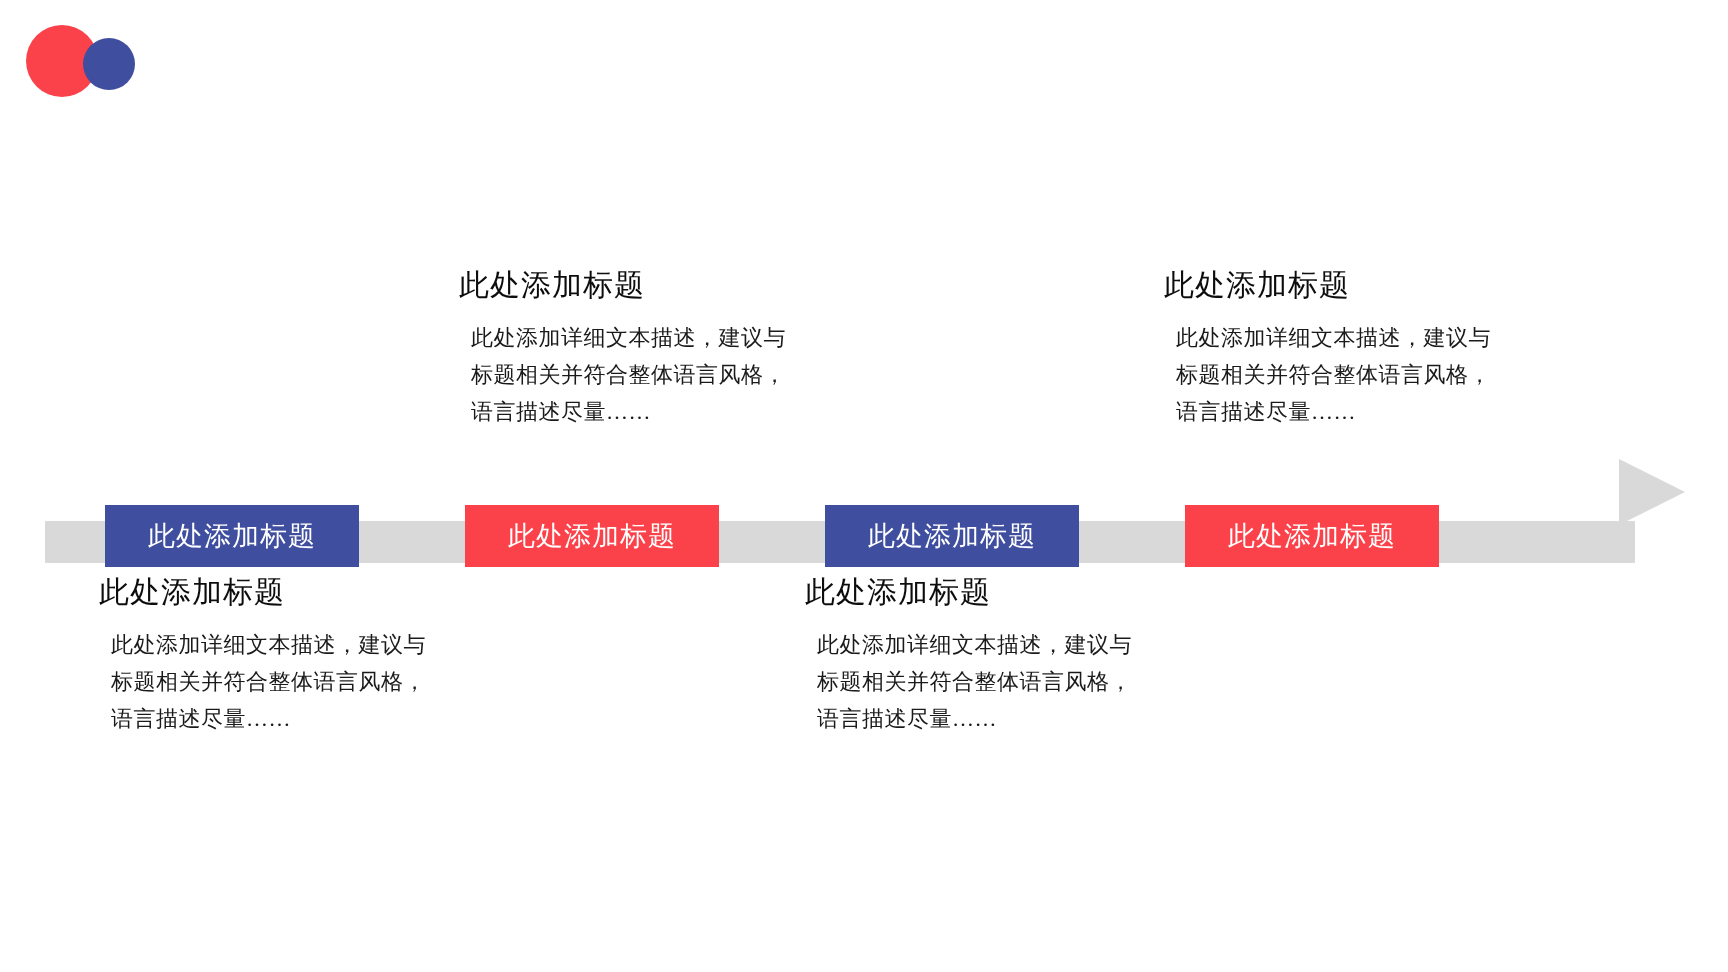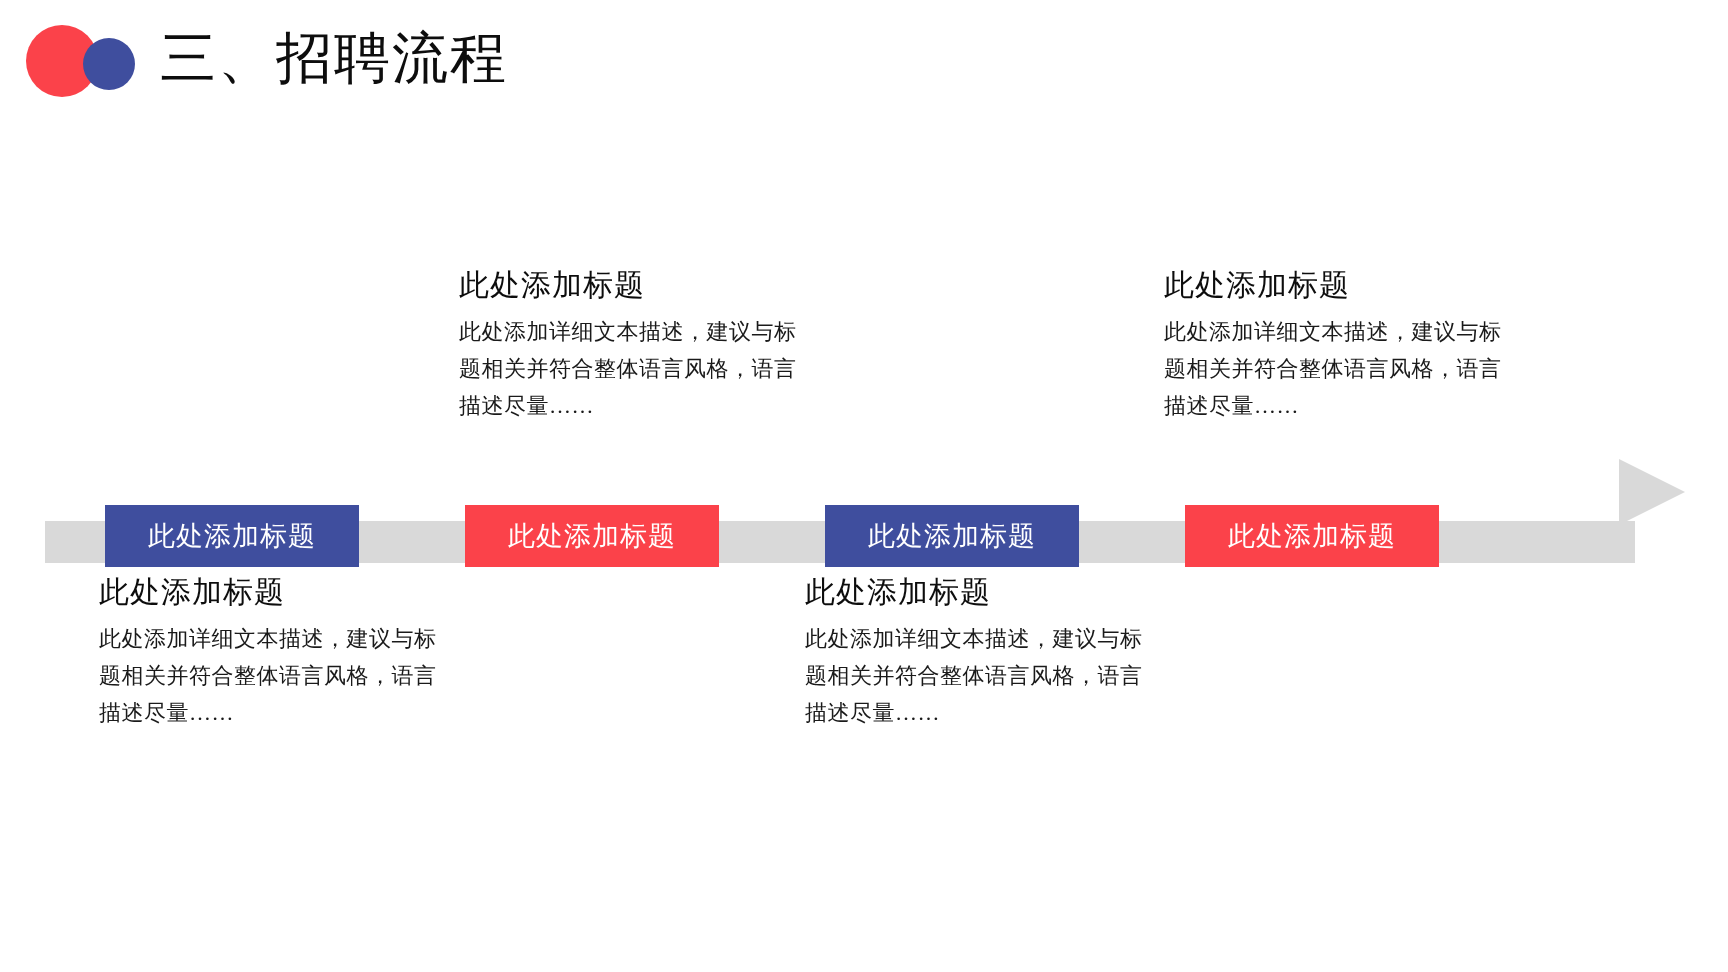--- a/index.html
+++ b/index.html
@@ -113,40 +113,39 @@
     line-height: 44px;
     color: #0d0d0d;
     margin: 0 0 6px 0;
     letter-spacing: 1px;
     white-space: nowrap;
   }
   .caption-body {
     font-size: 22px;
     line-height: 37px;
     color: #1a1a1a;
-    margin: 0;
+    margin: 12px;
     letter-spacing: 0.5px;
   }
 
   .caption-above-2 { left: 459px; top: 263px; }
   .caption-above-4 { left: 1164px; top: 263px; }
   .caption-below-1 { left: 99px;  top: 570px; }
   .caption-below-3 { left: 805px; top: 570px; }
 </style>
 </head>
 <body>
 
 <div class="slide-header">
 
   <div class="logo-mark">
     <div class="logo-circle-red"></div>
     <div class="logo-circle-blue"></div>
   </div>
 
-  <div class="slide-title">三、招聘流程</div>
 </div>
 
 <div class="flow-track"></div>
 <div class="flow-arrowhead"></div>
 
 <div class="step-box blue step-1">
   <span>此处添加标题</span>
 </div>
 
 <div class="step-box red step-2">

